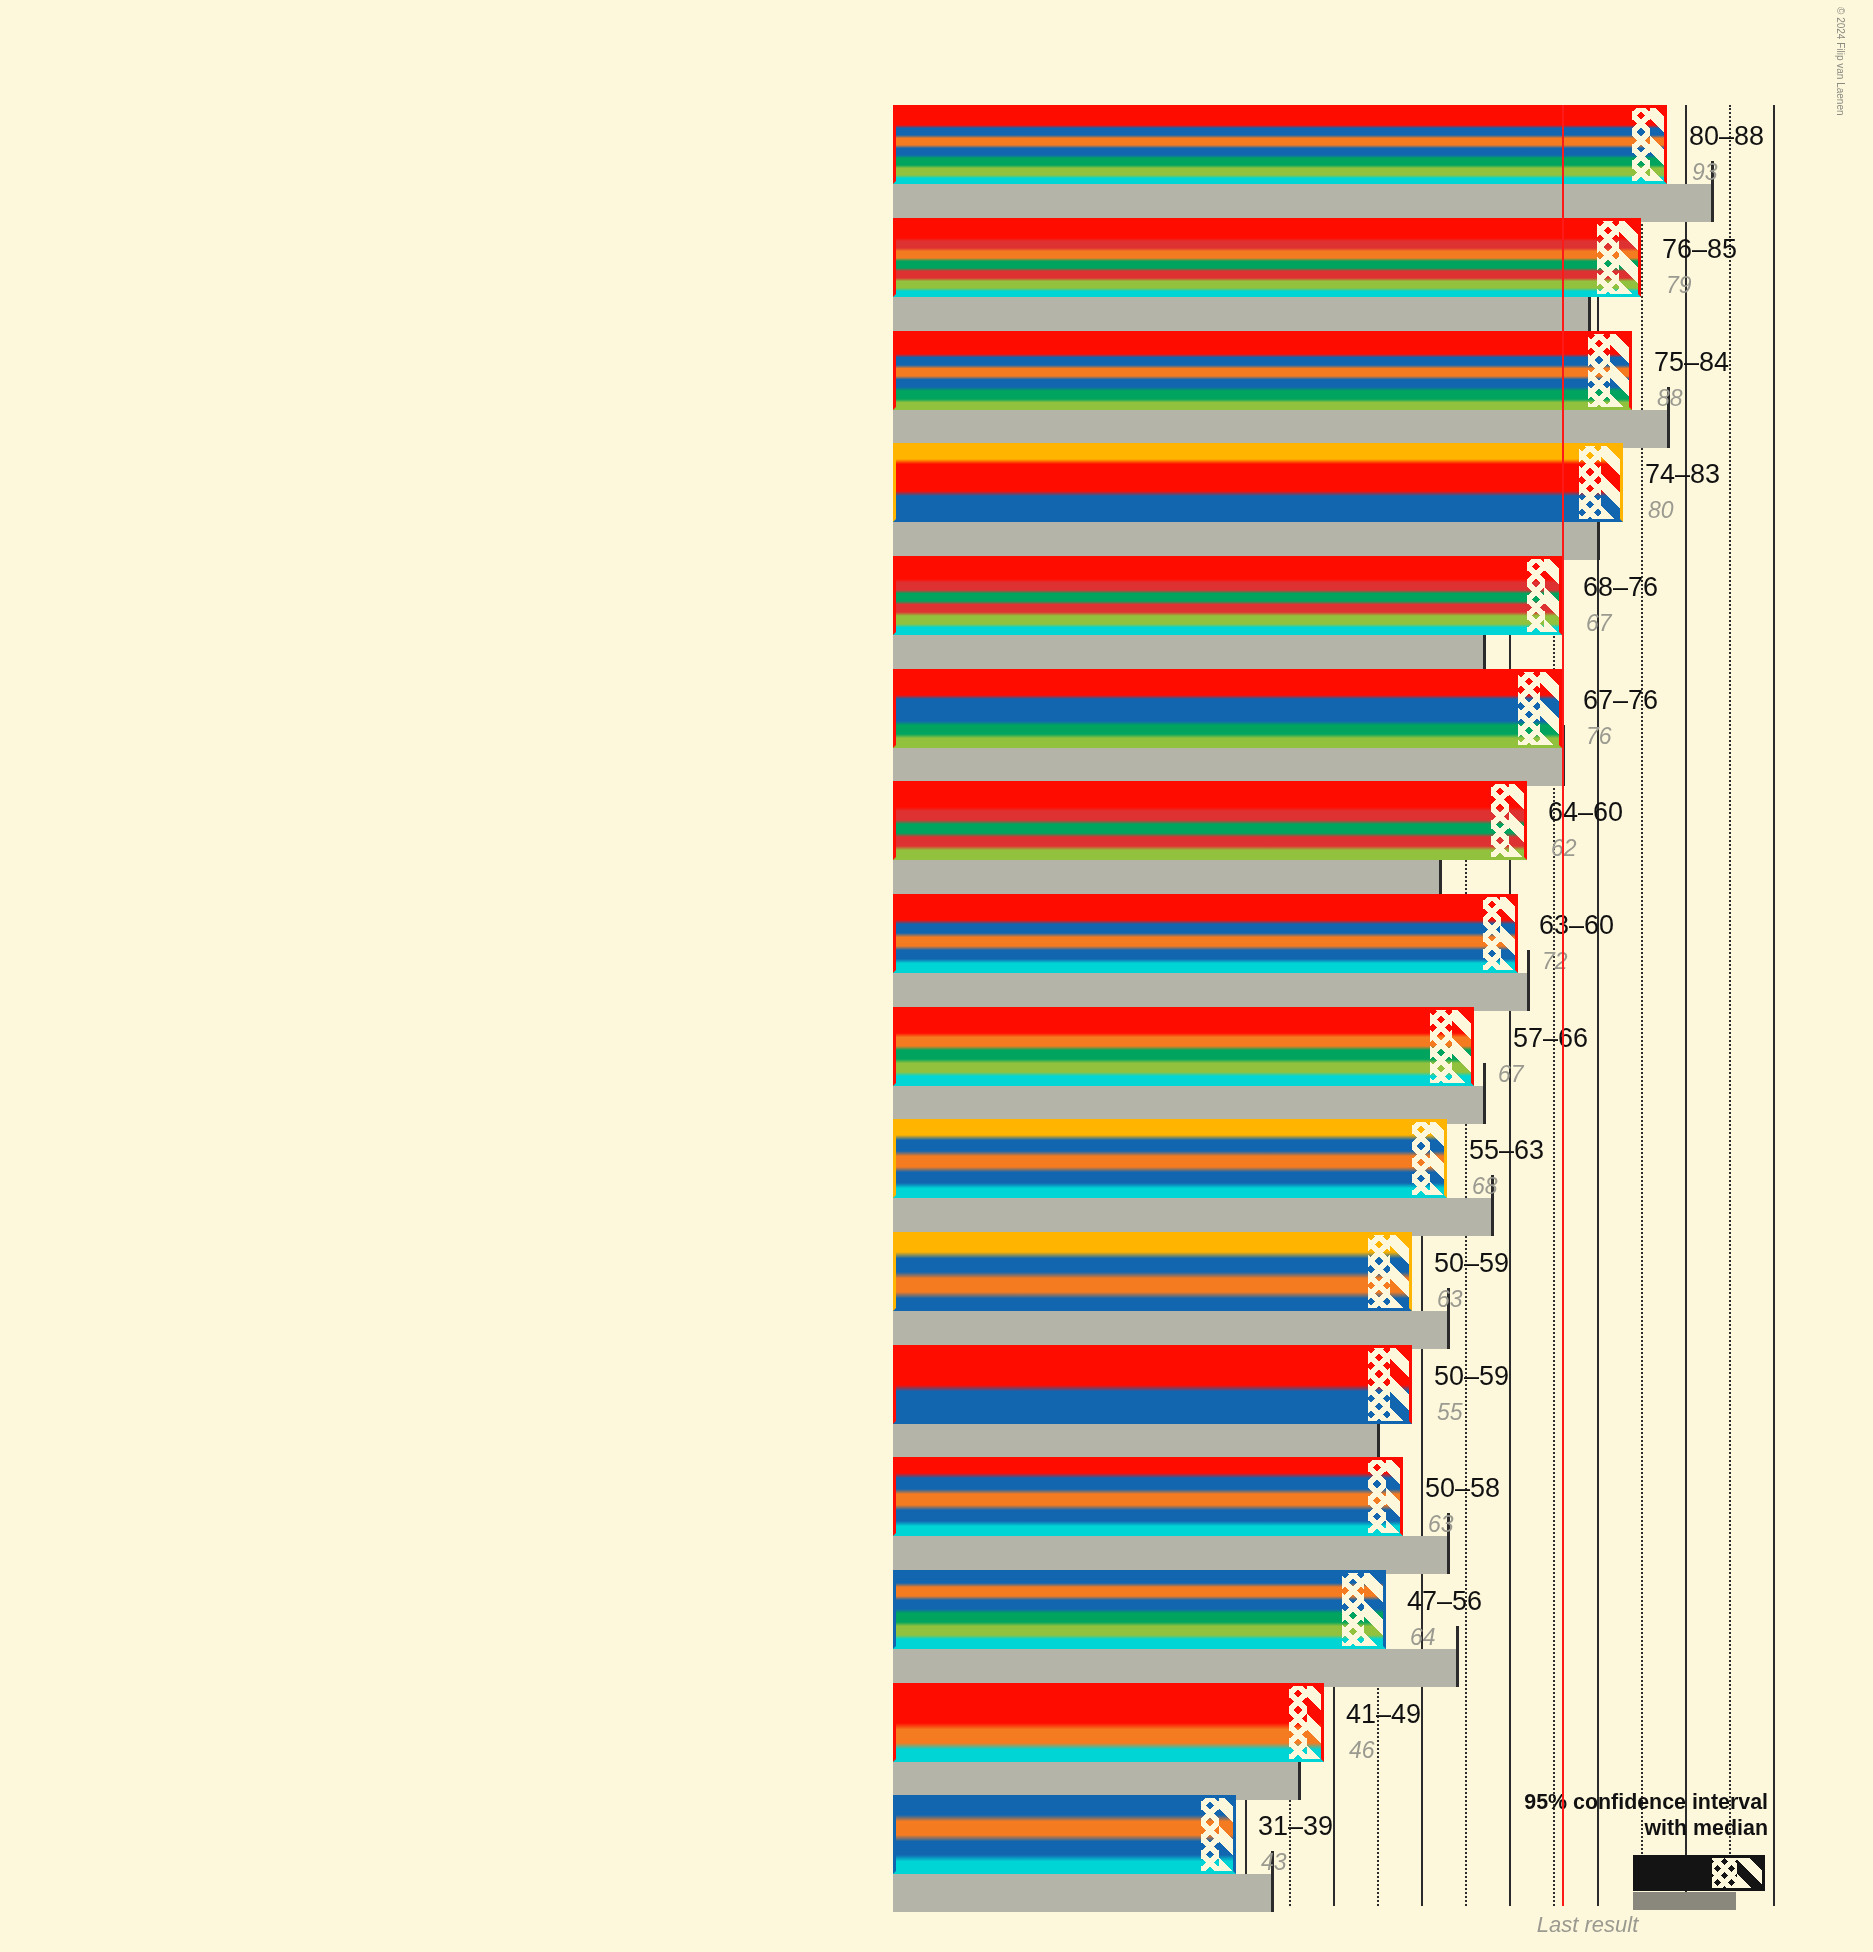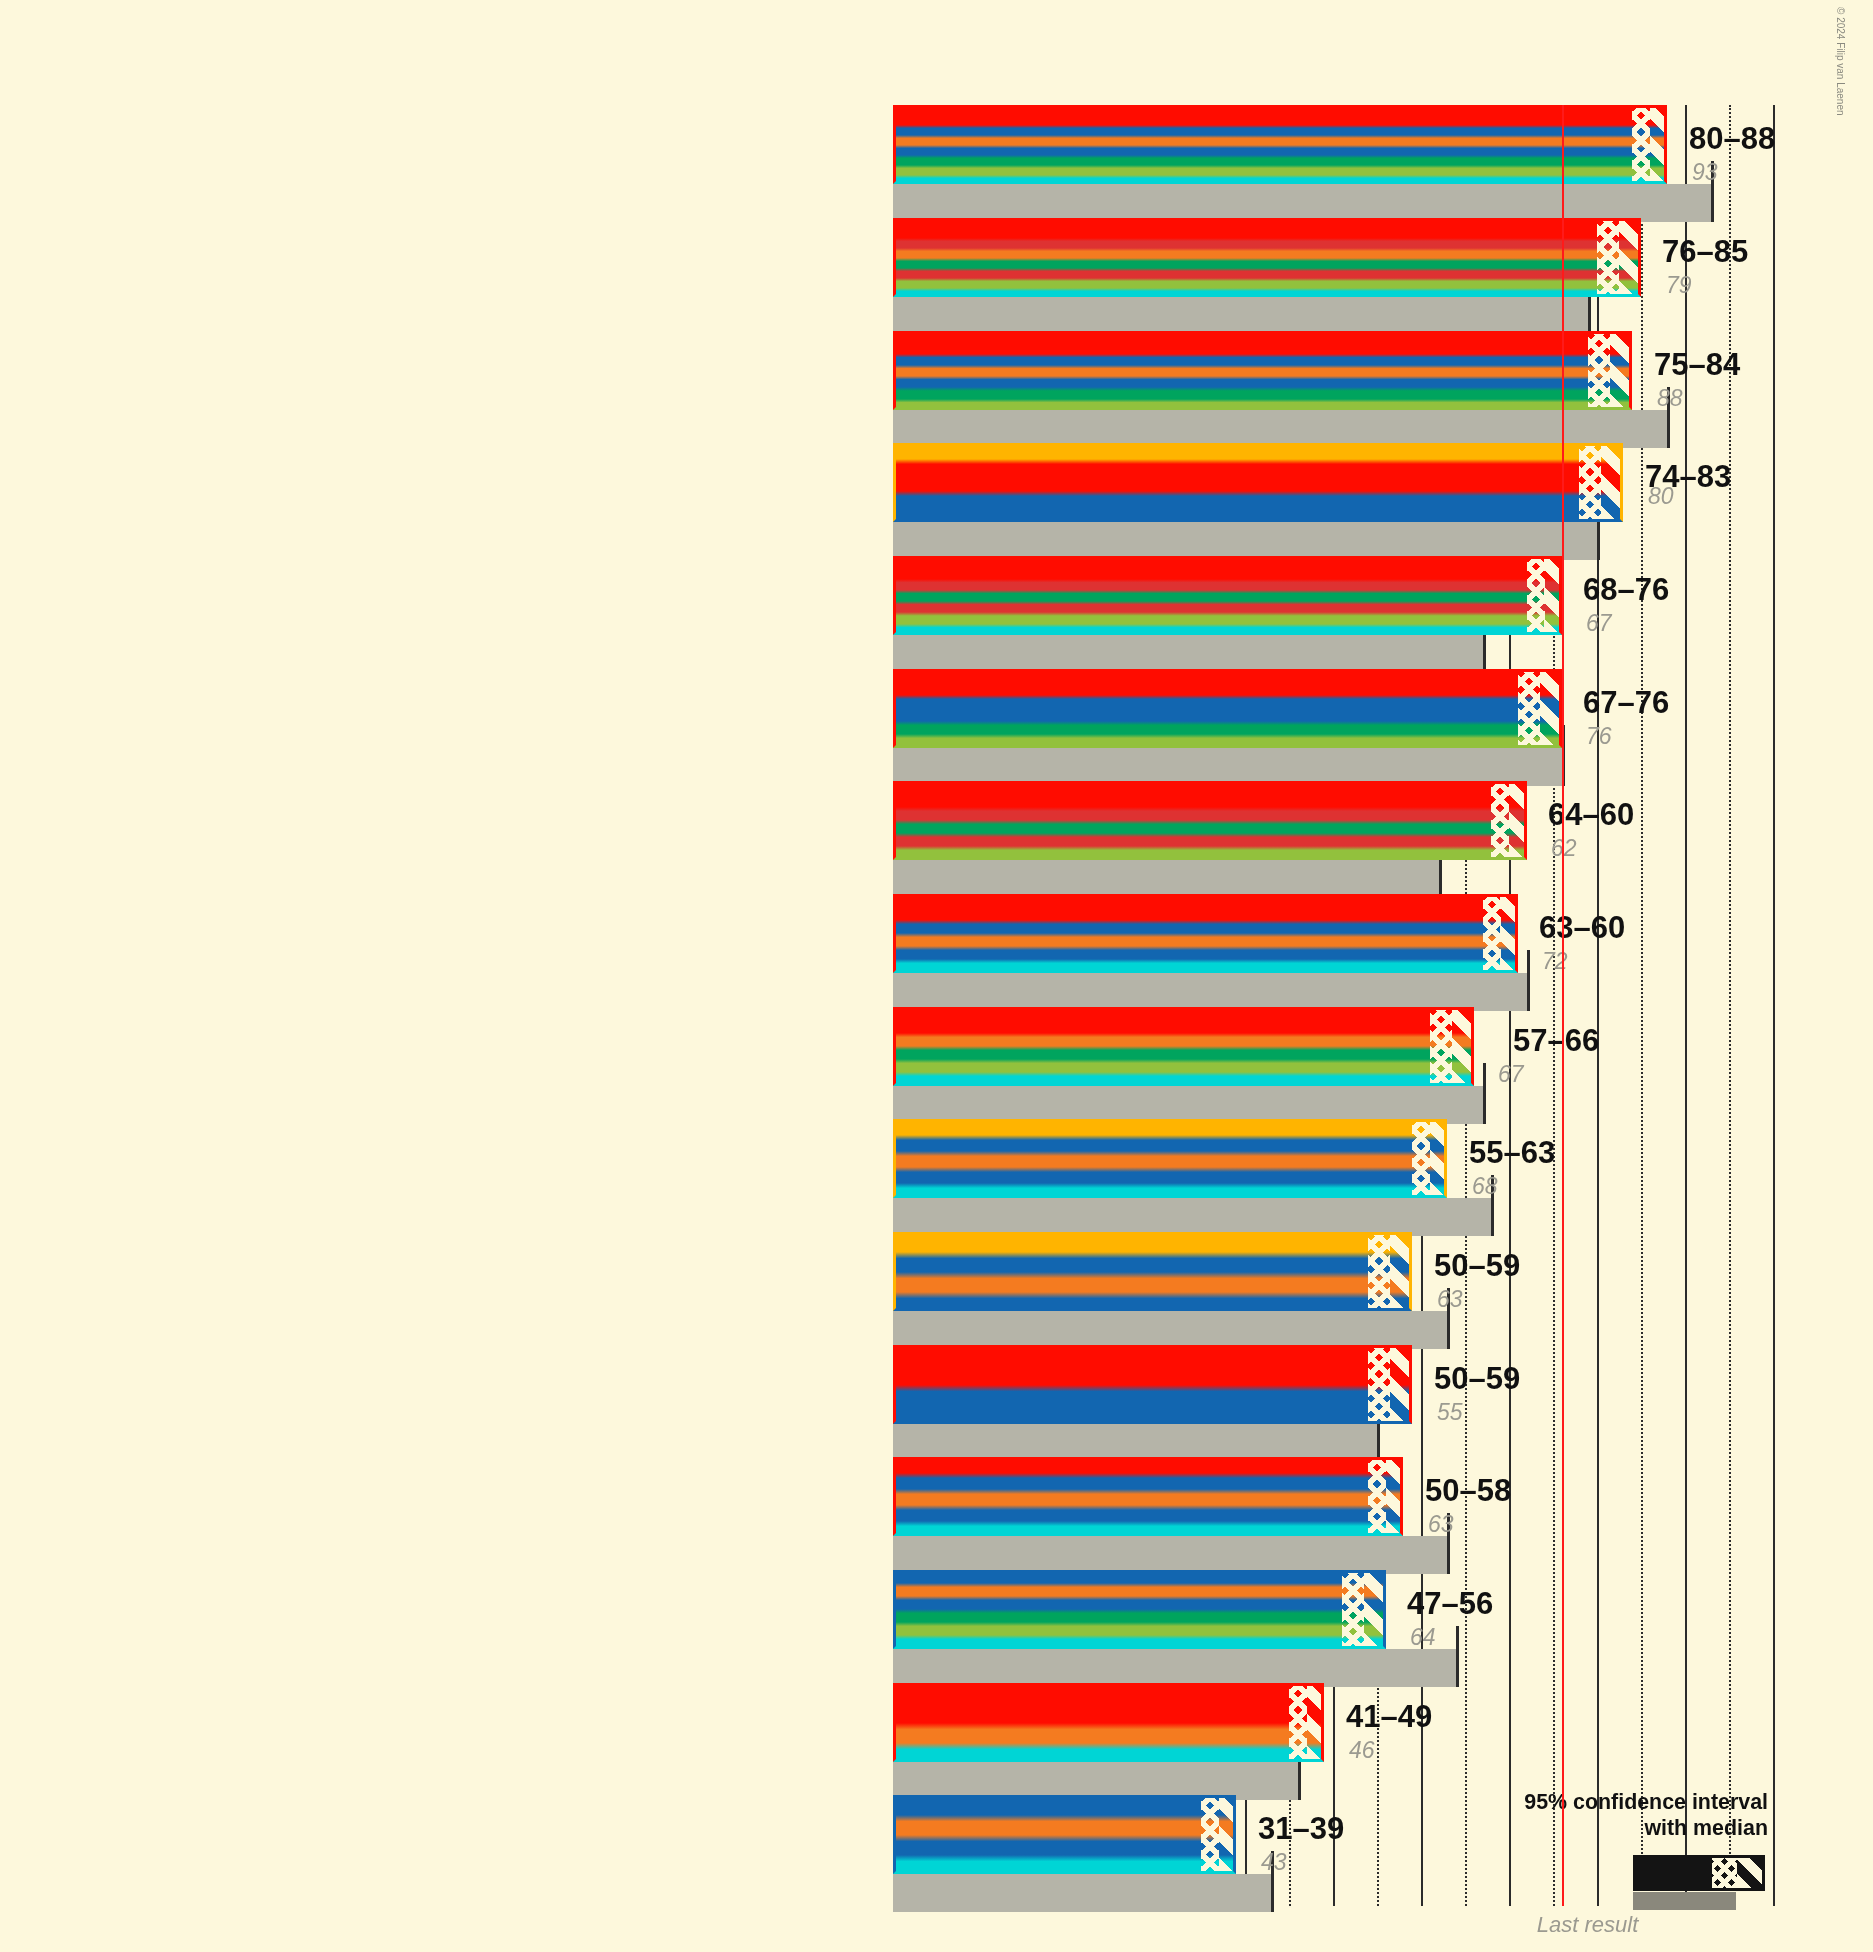--- a/index.html
+++ b/index.html
@@ -76,21 +76,21 @@
   }
   .ci-outline{
     position:absolute;top:0;left:0;
     border:3.3px solid;box-sizing:border-box;
     pointer-events:none;
   }
 
   
   .range{
     position:absolute;
-    font-size:31px;font-weight:bold;color:#111;
+    font-size:27px;font-weight:normal;color:#111;
     white-space:nowrap;
   }
   .last-num{
     position:absolute;
     font-size:23px;font-style:italic;color:#9b9a90;
     white-space:nowrap;
   }
 
   
   .legend{position:absolute;left:1423px;top:1789px;width:345px;text-align:right;}
@@ -219,21 +219,21 @@
             <div class="stripe" style="height: 16px; background: linear-gradient(rgb(255, 180, 0) 0%, rgb(255, 180, 0) 32%, rgb(255, 180, 0) 100%);"></div>
             <div class="stripe" style="height: 16px; background: linear-gradient(rgb(255, 180, 0) 0%, rgb(255, 12, 0) 32%, rgb(255, 12, 0) 100%);"></div>
             <div class="stripe" style="height: 16px; background: linear-gradient(rgb(255, 12, 0) 0%, rgb(255, 12, 0) 32%, rgb(255, 12, 0) 100%);"></div>
             <div class="stripe" style="height: 16px; background: linear-gradient(rgb(255, 12, 0) 0%, rgb(18, 102, 176) 32%, rgb(18, 102, 176) 100%);"></div>
             <div class="stripe" style="height: 16px; background: linear-gradient(rgb(18, 102, 176) 0%, rgb(18, 102, 176) 32%, rgb(18, 102, 176) 100%);"></div>
             <div class="hatch cross" style="left: 686px; width: 22px;"></div>
             <div class="hatch diag" style="left: 708px; width: 22px;"></div>
           </div>
           <div class="ci-outline" style="width: 730px; height: 79px; border-color: rgb(255, 180, 0) rgb(255, 180, 0) rgb(18, 102, 176);"></div>
           <div class="range" style="left: 752px; top: 16.4px;">74–83</div>
-          <div class="last-num" style="left: 755px; top: 40px;">80</div>
+          <div class="last-num" style="left: 755px; top: 54px;">80</div>
         </div>
       </div>
       <div class="row" style="top: 556px;">
         <div class="bars">
           <div class="lastresult" style="left: 0px; top: 79px; width: 590px;"></div>
           <div class="lastresult-tick" style="left: 590px; top: 56px;"></div>
           <div class="ci-bar" style="left: 0px; width: 669px; height: 79px;">
             <div class="stripe" style="height: 11.3px; background: linear-gradient(rgb(255, 12, 0) 0%, rgb(255, 12, 0) 32%, rgb(255, 12, 0) 100%);"></div>
             <div class="stripe" style="height: 11.3px; background: linear-gradient(rgb(255, 12, 0) 0%, rgb(255, 12, 0) 32%, rgb(255, 12, 0) 100%);"></div>
             <div class="stripe" style="height: 11.3px; background: linear-gradient(rgb(255, 12, 0) 0%, rgb(222, 50, 50) 32%, rgb(222, 50, 50) 100%);"></div>

